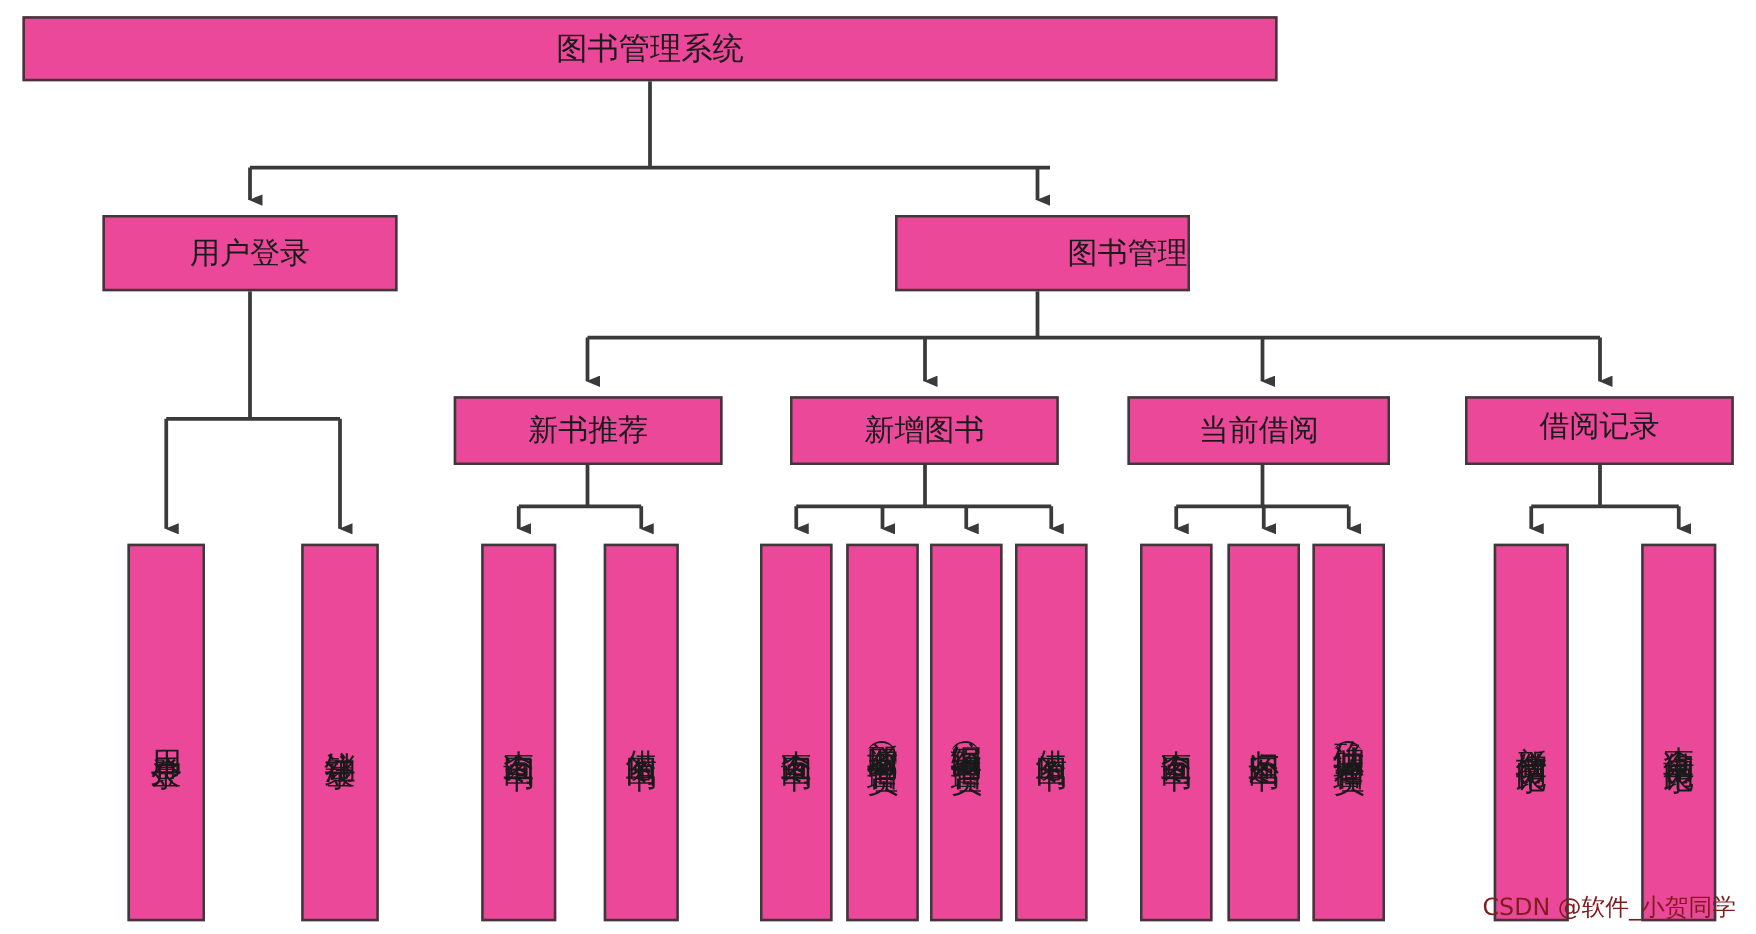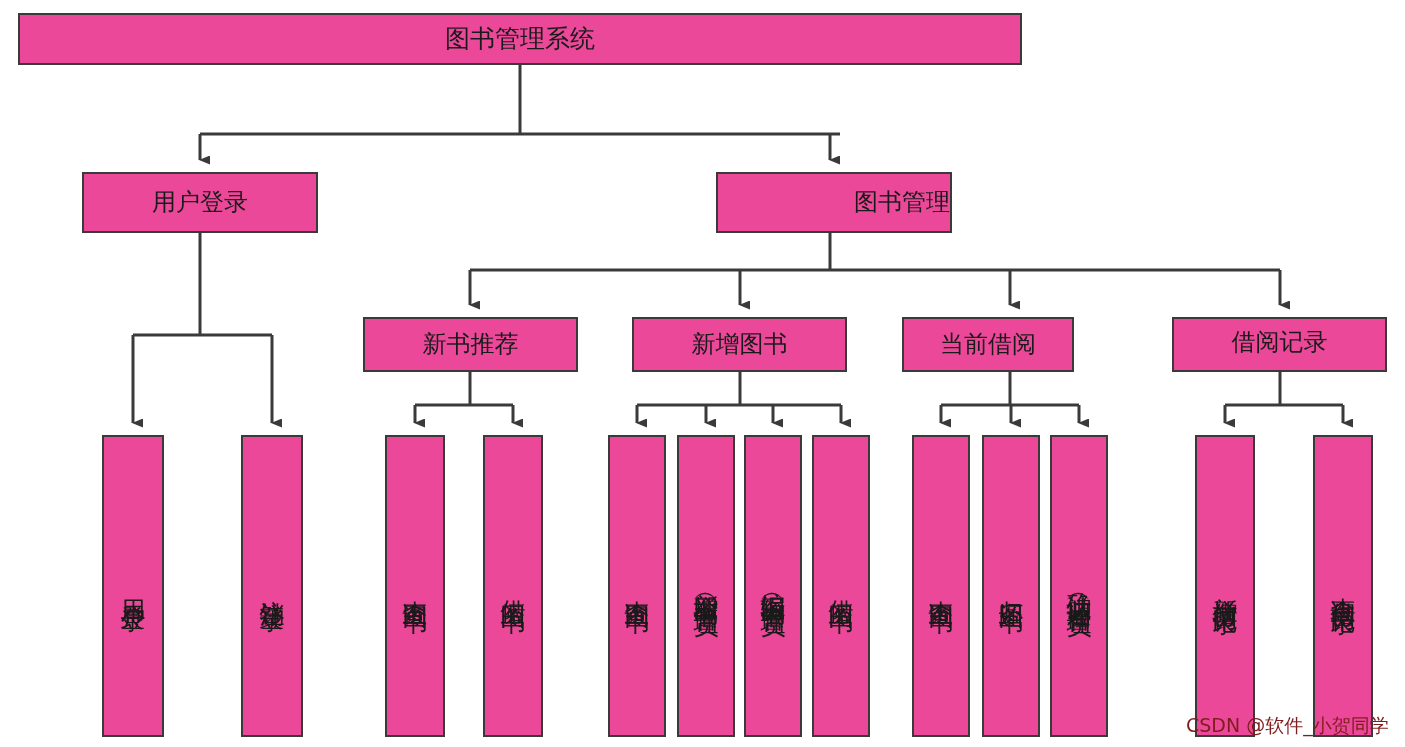--- a/index.html
+++ b/index.html
@@ -134,21 +134,21 @@
   <div class="node-box node-branch" style="left:716px; top:172px; width:236px; height:61px;justify-content:flex-end;">
     <span class="node-label">图书管理</span>
   </div>
 
   <div class="node-box node-branch" style="left:363px; top:317px; width:215px; height:55px;">
     <span class="node-label">新书推荐</span>
   </div>
   <div class="node-box node-branch" style="left:632px; top:317px; width:215px; height:55px;">
     <span class="node-label">新增图书</span>
   </div>
-  <div class="node-box node-branch" style="left:902px; top:317px; width:172px; height:55px;">
+  <div class="node-box node-branch" style="left:902px; top:317px; width:210px; height:55px;">
     <span class="node-label">当前借阅</span>
   </div>
   <div class="node-box node-branch" style="left:1172px; top:317px; width:215px; height:55px;font-family:Liberation Mono, monospace;">
     <span class="node-label">借阅记录</span>
   </div>
 
   <div class="node-box node-leaf" style="left:102px; top:435px; width:62px; height:302px;">
     <span class="node-label">用户登录</span>
   </div>
   <div class="node-box node-leaf" style="left:241px; top:435px; width:62px; height:302px;">

